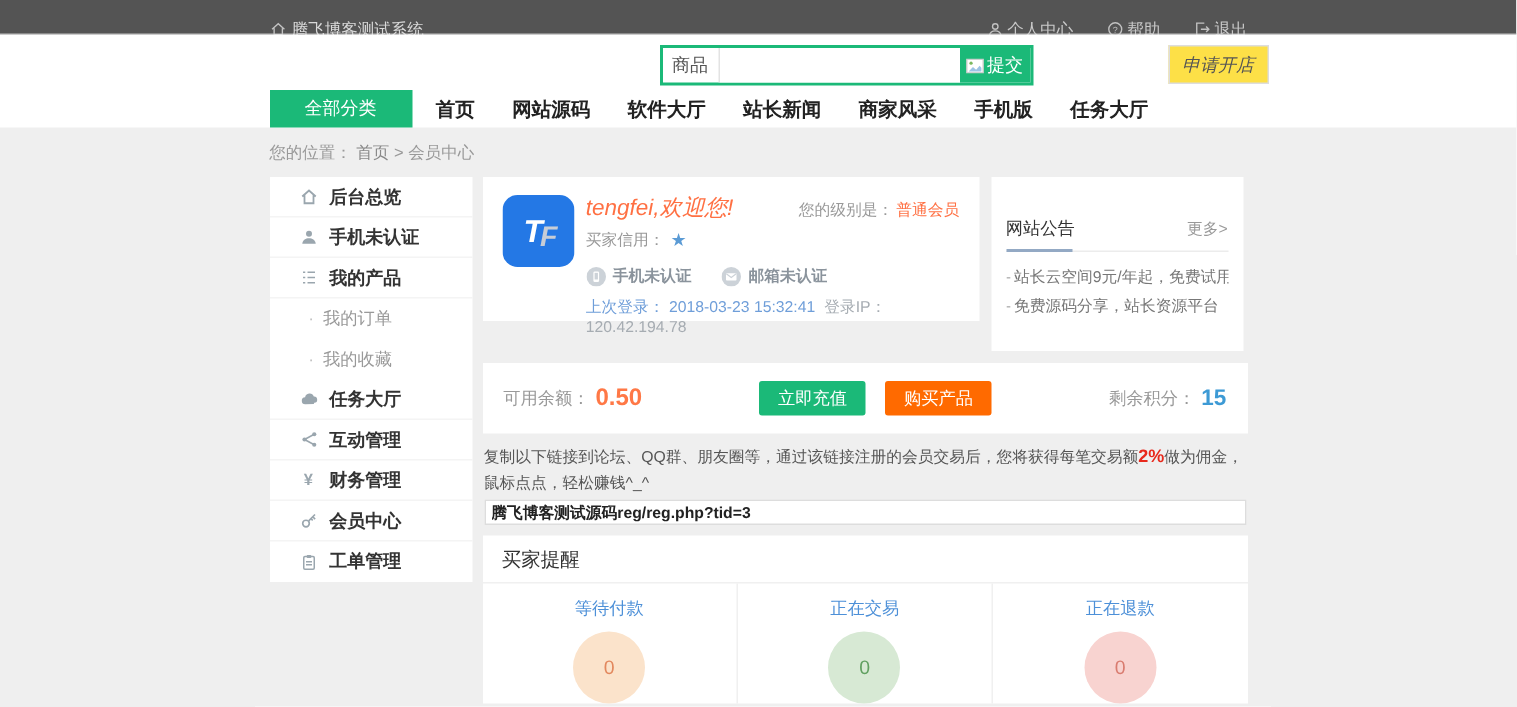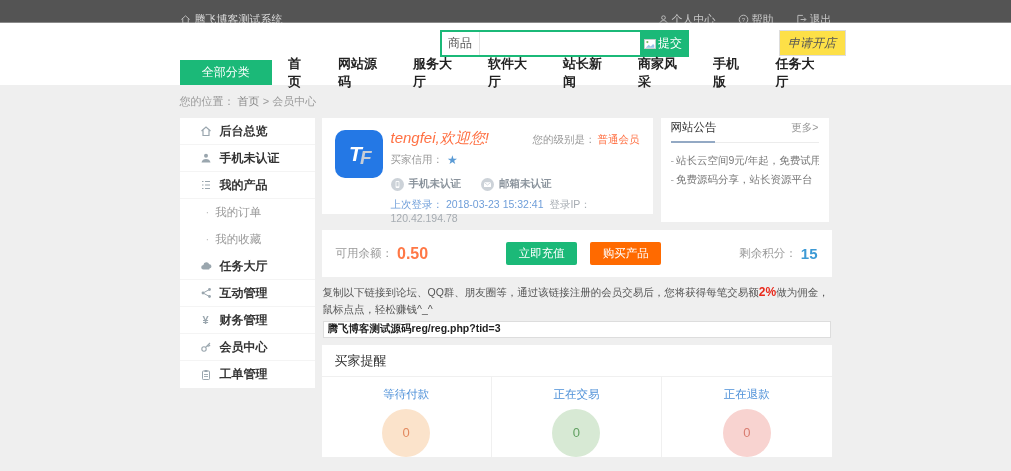--- a/index.html
+++ b/index.html
@@ -58,21 +58,21 @@
   .level { font-size:10.5px; color:#999; }
   .level b { color:#ff7043; font-weight:normal; margin-left:2px; }
   .credit-row { margin-top:5px; font-size:10.5px; color:#999; display:flex; align-items:center; gap:4px; }
   .star { color:#5b9bd5; font-size:12px; line-height:1; }
   .badge-row { margin-top:10px; display:flex; gap:20px; }
   .auth-badge { display:flex; align-items:center; gap:5px; font-size:10.5px; color:#8a939c;font-weight:bold; }
   .login-row { margin-top:7px; font-size:10.5px; }
   .login-row .blue { color:#6f9ed9; margin-right:3px; }
   .login-row .gray { color:#a6acb2; margin-right:3px; }
 
-  .announce { width:168px; height:104px; background:#fff; padding:2px 10px; }
+  .announce { width:168px; height:116px; background:#fff; padding:27px 10px; }
   .announce-head { display:flex; justify-content:space-between; align-items:baseline; border-bottom:1px solid #ececec; padding-bottom:7px; position:relative; }
   .announce-head::after { content:""; position:absolute; left:0; bottom:-1px; width:44px; height:2px; background:#93a9c4; }
   .announce-title { font-size:11.5px; color:#333; }
   .more { font-size:10.5px; color:#999; text-decoration:none; cursor:pointer; }
   .announce-list { list-style:none; margin-top:8px; }
   .announce-list li { font-size:10.5px; color:#777; line-height:19px; white-space:nowrap; overflow:hidden; cursor:pointer; }
   .announce-list li::before { content:"-"; color:#aaa; margin-right:2px; }
 
   .balance-card { height:47px; background:#fff; display:flex; align-items:center; padding:0 14px; margin-bottom:7px; }
   .bal-left { display:flex; align-items:center; gap:4px; }
@@ -163,21 +163,20 @@
       <button class="open-shop">申请开店</button>
     </div>
   </div>
 
   <div class="nav">
     <div class="container nav-inner">
       <div class="all-cat">全部分类</div>
       <div class="nav-links">
         <a class="nav-link">首页</a>
         <a class="nav-link">网站源码</a>
-        <a class="nav-link">服务大厅</a>
         <a class="nav-link">软件大厅</a>
         <a class="nav-link">站长新闻</a>
         <a class="nav-link">商家风采</a>
         <a class="nav-link">手机版</a>
         <a class="nav-link">任务大厅</a>
       </div>
     </div>
   </div>
 
   <div class="content">

